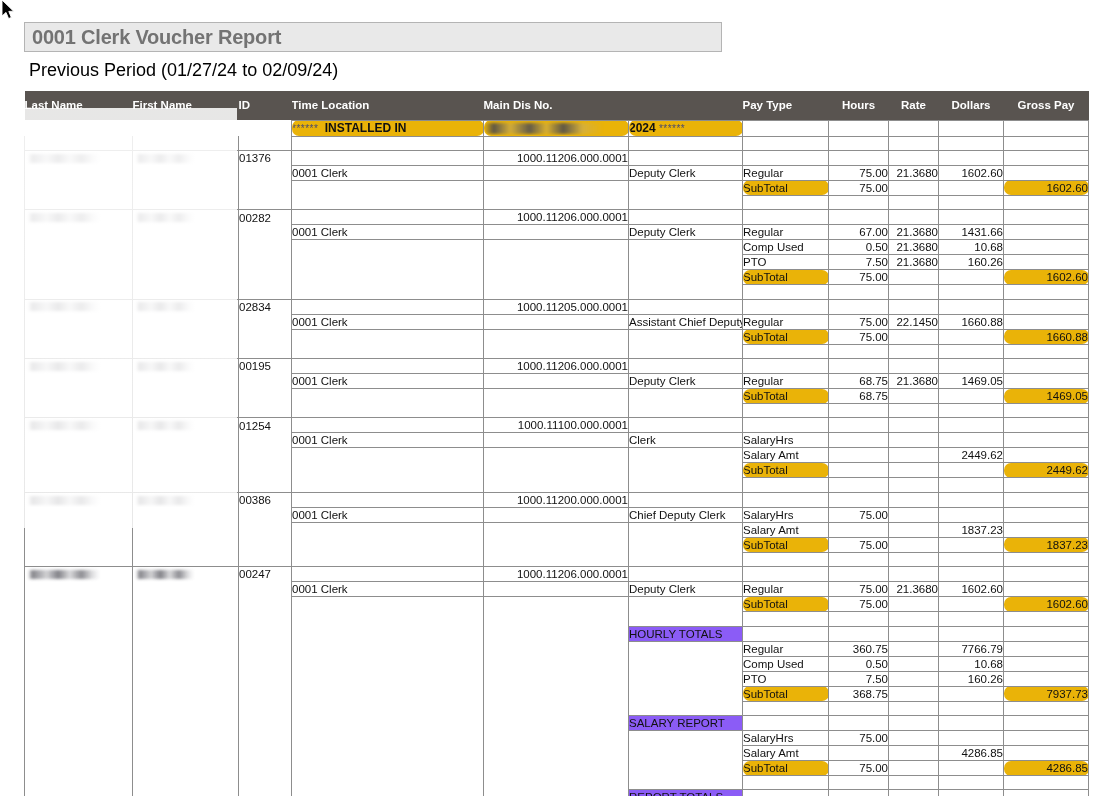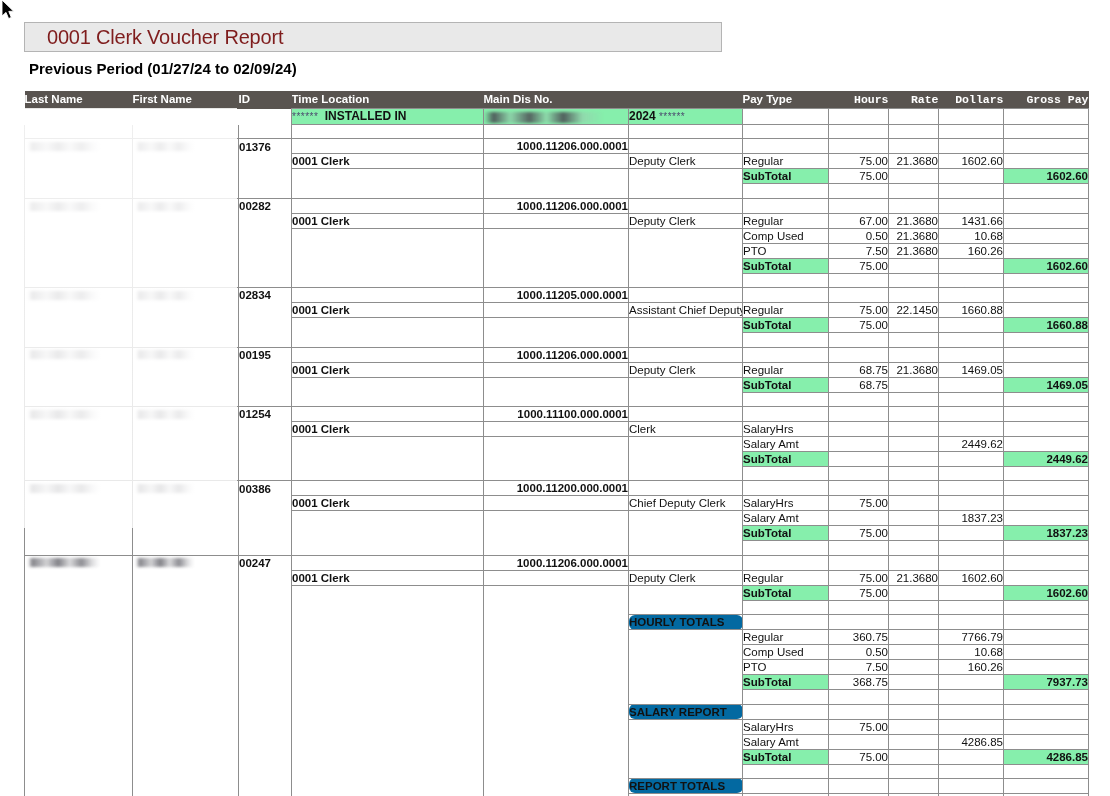--- a/index.html
+++ b/index.html
@@ -25,73 +25,73 @@
 
   
   #title-bar {
     position: absolute; left: 24px; top: 22px;
     width: 698px; height: 30px;
     background: #e9e9e9;
     border: 1px solid #b4b4b4;
     display: flex; align-items: center;
   }
   #title-bar .title-text {
-    font-size: 20px; font-weight: normal; color: #7f1d1d;
-    padding-left: 22px; letter-spacing: -0.2px;
+    font-size: 20px; font-weight: bold; color: #737373;
+    padding-left: 7px; letter-spacing: -0.2px;
   }
   #period {
     position: absolute; left: 29px; top: 60px;
-    font-size: 15px; font-weight: bold; color: #000; text-align: center;
+    font-size: 18px; font-weight: normal; color: #000; text-align: center;
   }
 
   
   #grid {
     position: absolute;
     left: 24px; top: 91px;
     width: 1064px;
     border-collapse: collapse;
     table-layout: fixed;
     font-size: 11.5px;
     color: #111;
   }
   #grid td, #grid th { padding: 0; margin: 0; }
 
   thead th {
     background: #595450;
     color: #ffffff;
     font-size: 11.5px;
     font-weight: bold;
-    height: 17px;
+    height: 29px;
     line-height: 17px;
     text-align: left;
     padding-left: 4px;
     white-space: nowrap;
     overflow: hidden;
   }
-  thead th.r { text-align: right; padding-left: 0; padding-right: 5px; font-family: Liberation Mono, monospace; }
+  thead th.r { text-align: center; padding-left: 0; padding-right: 5px; }
 
   tbody tr { height: 14.4px; }
   tbody td {
     height: 14.4px;
     line-height: 14px;
     vertical-align: middle;
     white-space: nowrap;
     overflow: hidden;
     font-size: 11.5px;
   }
   td.bx { border: 1px solid #8d8d8d; }
   td.bxl { border-left: 1px solid #8d8d8d; }
   td.bxr { border-right: 1px solid #8d8d8d; }
   td.bxt { border-top: 1px solid #8d8d8d; }
 
   td.pad { padding-left: 4px; }
   td.num { text-align: right; padding-right: 5px; }
-  td.bold { font-weight: bold; }
-  td.shade { background: #86efac; }
-  td.shade2 { background: #0369a1; border-radius: 6px; }
+  td.bold { font-weight: normal; }
+  td.shade { background: #eab308; border-radius: 7px; }
+  td.shade2 { background: #8b5cf6; }
 
   
   .redact {
     display: block;
     height: 9px;
     margin-left: 3px;
     border-radius: 1px;
     background: linear-gradient(90deg,
       rgba(120,120,125,0) 0%, rgba(95,95,102,0.80) 6%,
       rgba(120,120,128,0.35) 26%, rgba(90,90,98,0.80) 42%,

